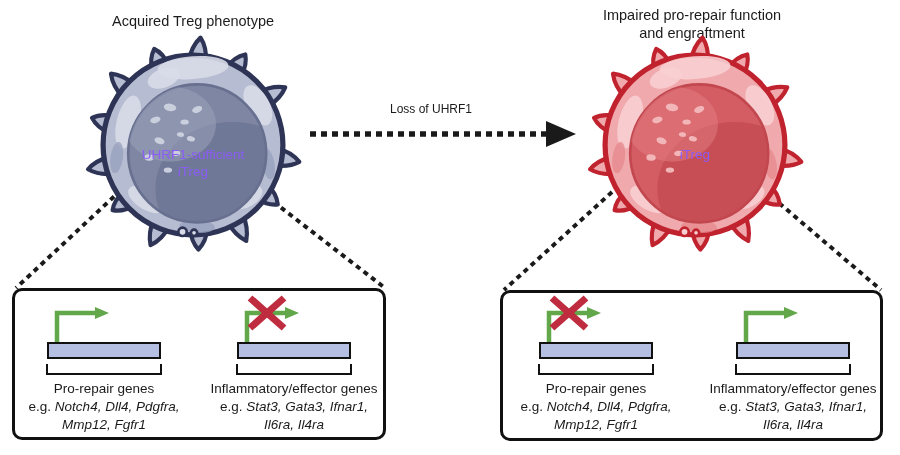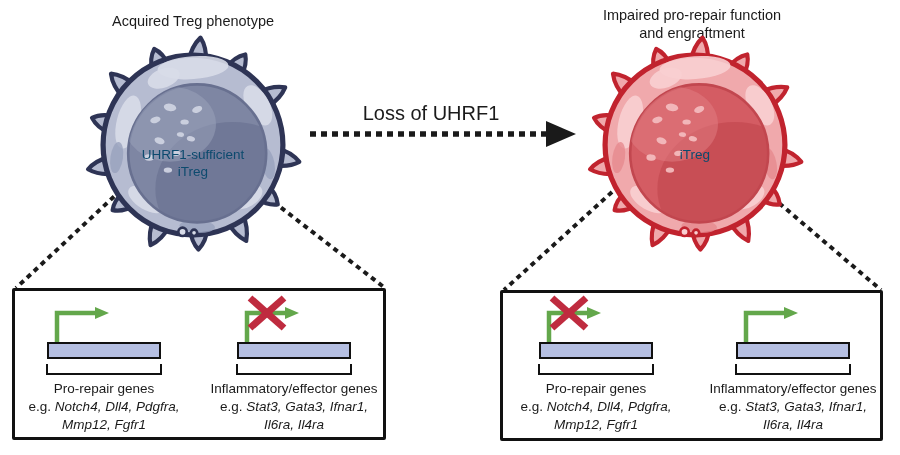--- a/index.html
+++ b/index.html
@@ -7,25 +7,25 @@
        font-family:"Liberation Sans",sans-serif;color:#1b1b1b;}
   .stage{position:absolute;left:0;top:0;width:900px;height:455px;}
   .overlay{position:absolute;left:0;top:0;pointer-events:none;}
 
   .fig-title{position:absolute;transform:translateX(-50%);text-align:center;
     font-size:14.5px;line-height:17.5px;white-space:nowrap;}
 
   .cell{position:absolute;width:230px;height:230px;}
   .cell svg{width:100%;height:100%;display:block;}
   .cell-label{position:absolute;left:115px;top:116px;transform:translateX(-50%);
-    text-align:center;font-size:13.5px;line-height:17px;white-space:nowrap;color:#0c4a6e;}
-
-  .trans-label{position:absolute;transform:translateX(-50%);font-size:20px;white-space:nowrap;}
-
-  .panel{position:absolute;background:#fff;border:3.5px solid #111;border-radius:2px;}
+    text-align:center;font-size:13.5px;line-height:17px;white-space:nowrap;color:#8b5cf6;}
+
+  .trans-label{position:absolute;transform:translateX(-50%);font-size:12px;white-space:nowrap;}
+
+  .panel{position:absolute;background:#fff;border:3.5px solid #111;border-radius:10px;}
   .module{position:absolute;width:114px;}
   .gene-rect{position:absolute;left:0;top:0;width:110px;height:13px;
     background:var(--generect,#b5bfe2);border:2px solid #111;}
   .promoter{position:absolute;left:6px;top:-37px;width:60px;height:37px;}
   .cross{position:absolute;left:8px;top:-49px;width:44px;height:40px;}
   .bracket{position:absolute;left:-1px;top:22px;width:112px;height:9px;
     border:2px solid #111;border-top:none;}
   .caption{position:absolute;top:38px;left:57px;transform:translateX(-50%);
     width:210px;text-align:center;font-size:13.5px;line-height:18px;white-space:nowrap;}
 </style>

